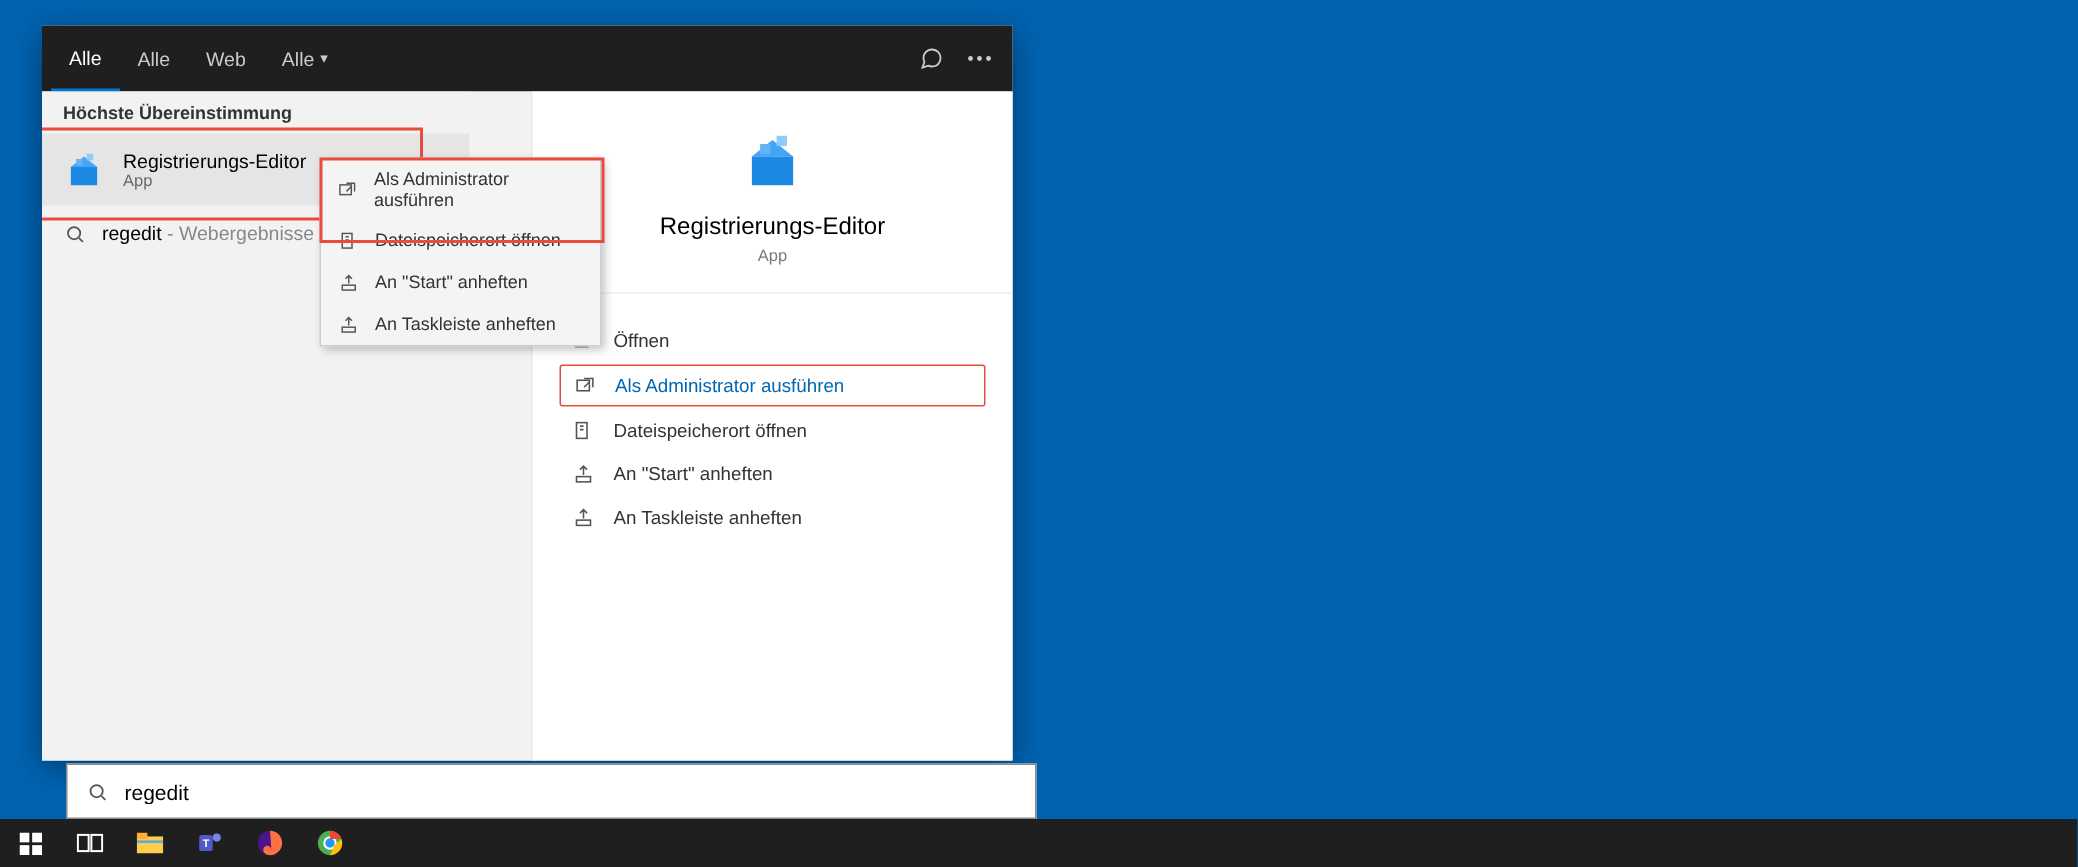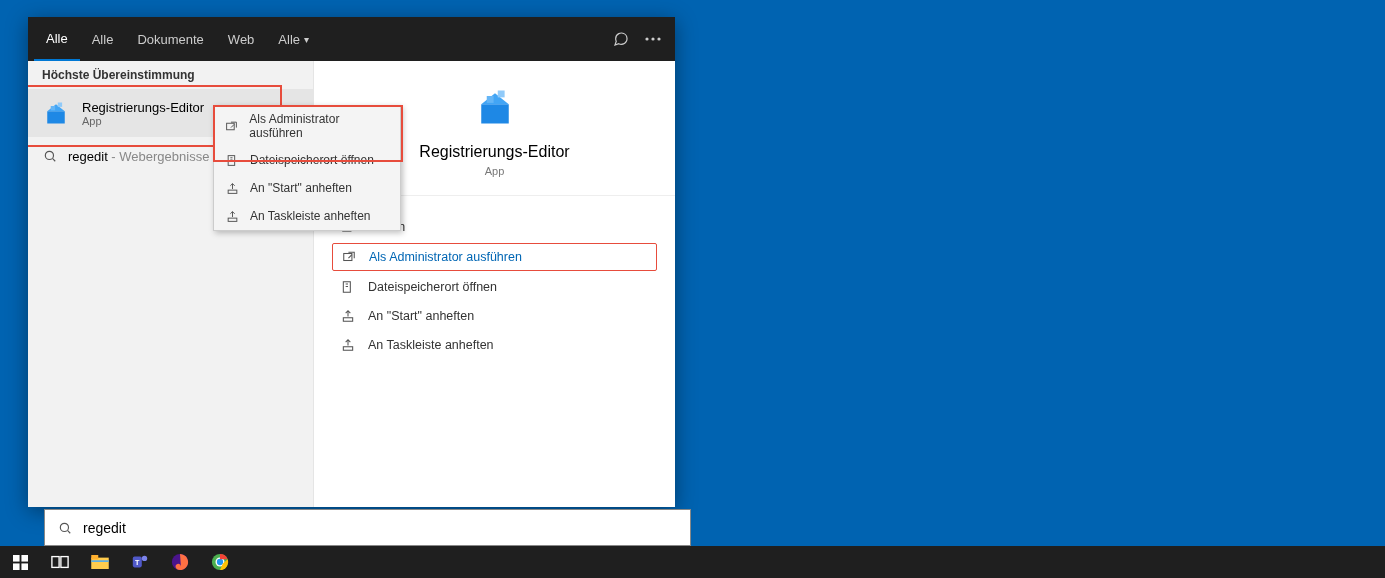--- a/index.html
+++ b/index.html
@@ -6,21 +6,21 @@
 body { width: 1385px; height: 578px; background: #0063B1; position: relative; overflow: hidden; }
 
 .start-panel { position: absolute; left: 28px; top: 17px; width: 647px; height: 490px; background: #fff; box-shadow: 0 4px 20px rgba(0,0,0,.4); display: flex; flex-direction: column; }
 .tabbar { height: 44px; background: #1f1f1f; display: flex; align-items: center; padding: 0 6px; }
 .tab { height: 44px; display: flex; align-items: center; padding: 0 12px; color: #ccc; font-size: 13px; cursor: pointer; }
 .tab.active { color: #fff; border-bottom: 2px solid #0078d4; }
 .tab-spacer { flex: 1; }
 .tab-icon { width: 32px; height: 44px; display: flex; align-items: center; justify-content: center; color: #ccc; }
 .more-chevron { margin-left: 4px; font-size: 10px; }
 
-.content { flex: 1; display: flex; background: #f2f2f2; overflow: hidden; }
+.content { flex: 1; display: flex; background: #f2f2f2; overflow: hidden; gap: 41px; }
 .left-col { width: 285px; display: flex; flex-direction: column; position: relative; }
 .right-col { flex: 1; background: #fff; border-left: 1px solid #e5e5e5; }
 
 .section-header { height: 28px; display: flex; align-items: center; padding: 0 14px; font-size: 12px; color: #333; background: #f2f2f2; font-weight: 600; }
 
 .result-item { display: flex; align-items: center; padding: 10px 14px; gap: 12px; cursor: pointer; position: relative; }
 .result-item.selected { background: #e5e5e5; }
 .result-icon { width: 28px; height: 28px; display: flex; align-items: center; justify-content: center; flex-shrink: 0; }
 .result-text { display: flex; flex-direction: column; }
 .result-title { font-size: 13px; color: #000; }
@@ -59,21 +59,20 @@
 .reg-cube { width: 100%; height: 100%; }
 </style>
 </head>
 <body>
 
 <div class="start-panel">
 
   <div class="tabbar">
     <div class="tab active">Alle</div>
     <div class="tab">Alle</div>
-    <div class="tab">Dokumente</div>
     <div class="tab">Web</div>
     <div class="tab">
         <span>Alle</span>
         <span class="more-chevron">▾</span>
       </div>
     <div class="tab-spacer"></div>
     <div class="tab-icon">
       <svg width="16" height="16" viewBox="0 0 24 24" fill="none" stroke="currentColor" stroke-width="1.8">
           <path d="M21 11.5a8.38 8.38 0 0 1-.9 3.8 8.5 8.5 0 0 1-7.6 4.7 8.38 8.38 0 0 1-3.8-.9L3 21l1.9-5.7a8.38 8.38 0 0 1-.9-3.8 8.5 8.5 0 0 1 4.7-7.6 8.38 8.38 0 0 1 3.8-.9h.5a8.48 8.48 0 0 1 8 8v.5z"></path>
         </svg>

